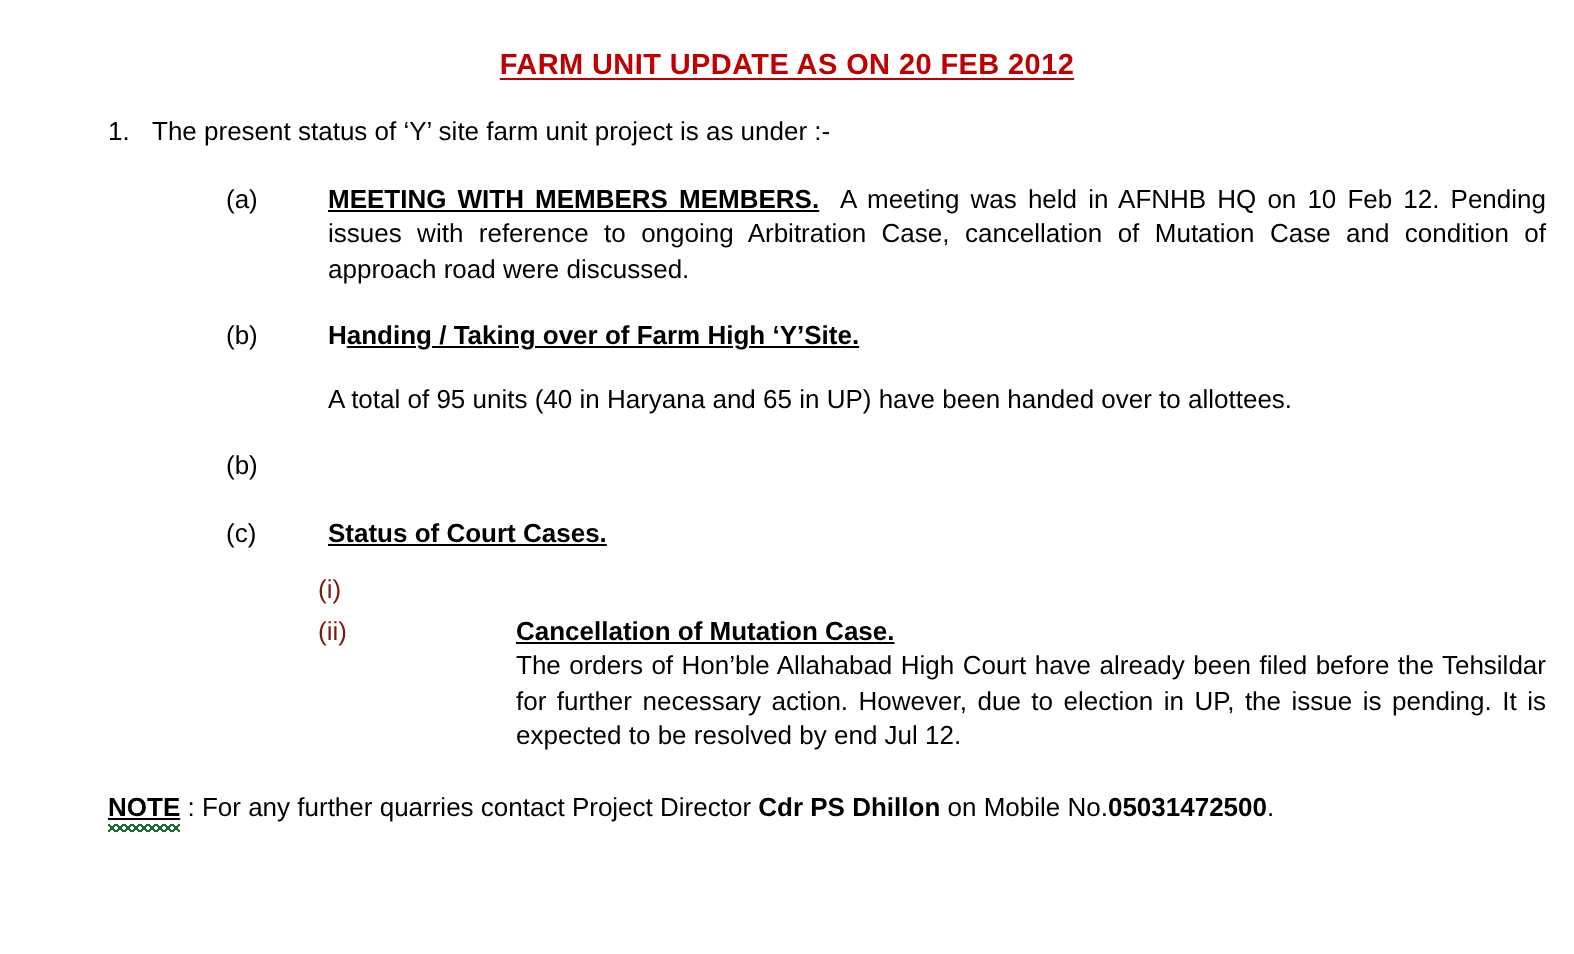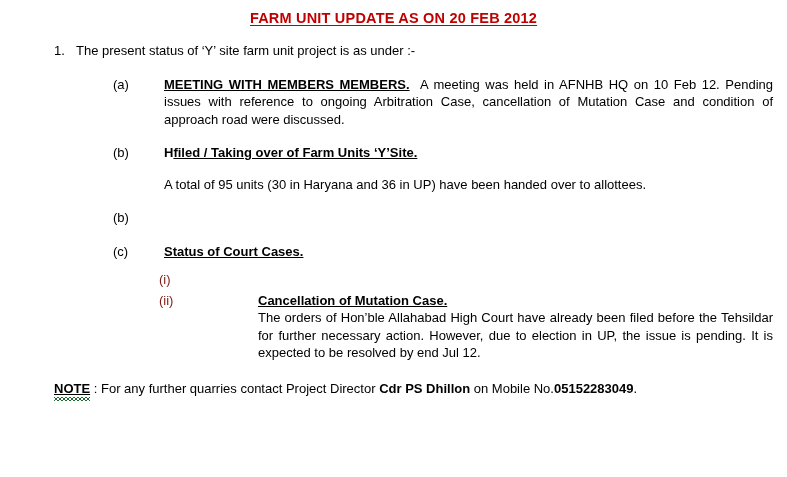--- a/index.html
+++ b/index.html
@@ -14,21 +14,21 @@
     font-family: "Liberation Sans", sans-serif;
     color: #000000;
     overflow: hidden;
   }
 
   .page {
     position: relative;
     width: 787px;
     height: 477px;
     box-sizing: border-box;
-    padding: 4px 14px 0 14px;
+    padding: 19px 14px 0 14px;
   }
 
   
   .doc-title {
     text-align: center;
     font-weight: bold;
     font-size: 14.5px;
     letter-spacing: 0.2px;
     color: #C00000;
     margin: 6px 0 0 0;
@@ -129,26 +129,26 @@
   <div class="para lvl2">
     <div class="marker">(a)</div>
     <div class="body-text">
       <span class="hd">MEETING WITH MEMBERS MEMBERS.</span><span class="gap">  </span><span>A meeting was held in AFNHB HQ on 10 Feb 12.  Pending issues with reference to ongoing Arbitration Case, cancellation of Mutation Case and condition of approach road were discussed.</span>
     </div>
   </div>
 
   <div class="para lvl2">
     <div class="marker">(b)</div>
     <div class="body-text">
-      <span class="hd-plain">H</span><span class="hd">filed / Taking over of Farm Units ‘Y’Site.</span>
+      <span class="hd-plain">H</span><span class="hd">anding / Taking over of Farm High ‘Y’Site.</span>
     </div>
   </div>
   <div class="para lvl2-cont">
     <div class="marker"></div>
-    <div class="body-text">A total of 95 units (30 in Haryana and 36 in UP) have been handed over to allottees.</div>
+    <div class="body-text">A total of 95 units (40 in Haryana and 65 in UP) have been handed over to allottees.</div>
   </div>
 
   <div class="para lvl2">
     <div class="marker">(b)</div>
   </div>
 
   <div class="para lvl2">
     <div class="marker">(c)</div>
     <div class="body-text">
       <span class="hd">Status of Court Cases.</span>
@@ -163,16 +163,16 @@
     <div class="marker">(ii)</div>
     <div class="body-text">
       <div>
         <span class="hd">Cancellation of Mutation Case.</span>
       </div>
       <div>The orders of Hon’ble Allahabad High Court have already been filed before the Tehsildar for further necessary action.  However, due to election in UP, the issue is pending.  It is expected to be resolved by end Jul 12.</div>
     </div>
   </div>
 
   <div class="note-row">
-    <span class="note-label">NOTE</span><span> :  </span><span>For any further quarries contact Project Director </span><span class="bold">Cdr PS Dhillon</span><span> on Mobile No.</span><span class="bold">05152283049</span><span>.</span>
+    <span class="note-label">NOTE</span><span> :  </span><span>For any further quarries contact Project Director </span><span class="bold">Cdr PS Dhillon</span><span> on Mobile No.</span><span class="bold">05031472500</span><span>.</span>
   </div>
 
 </div>
 
 </body></html>

